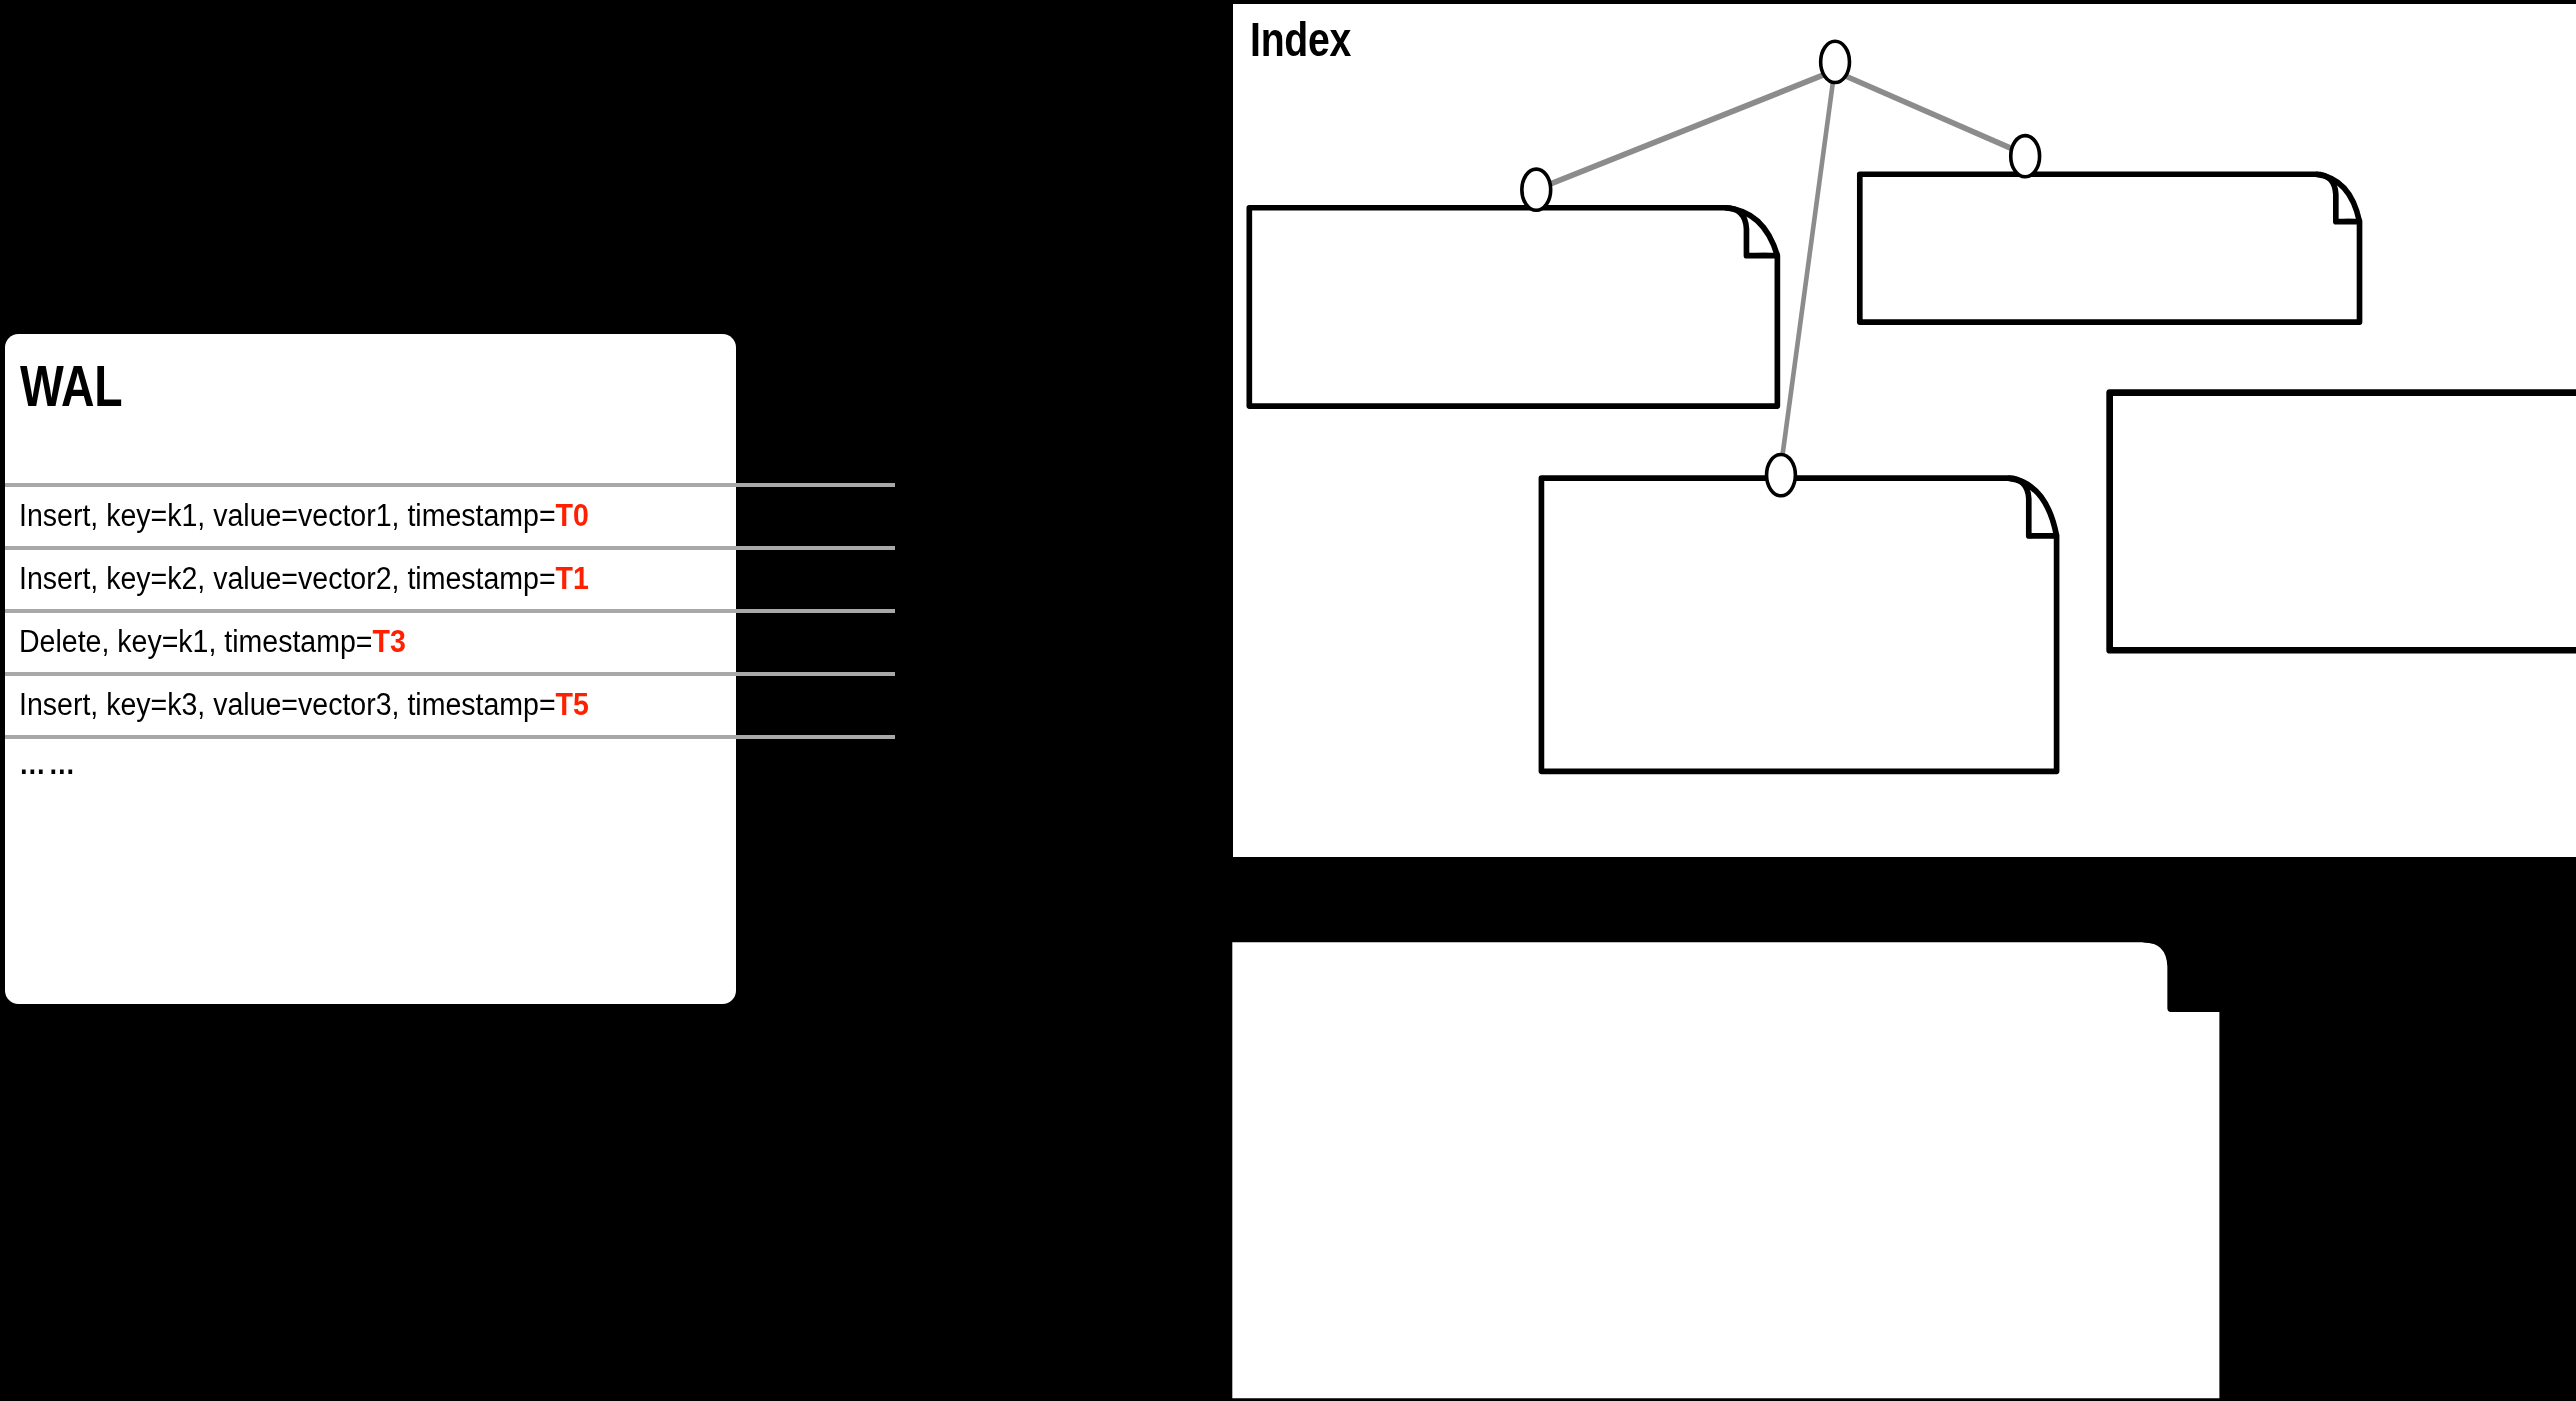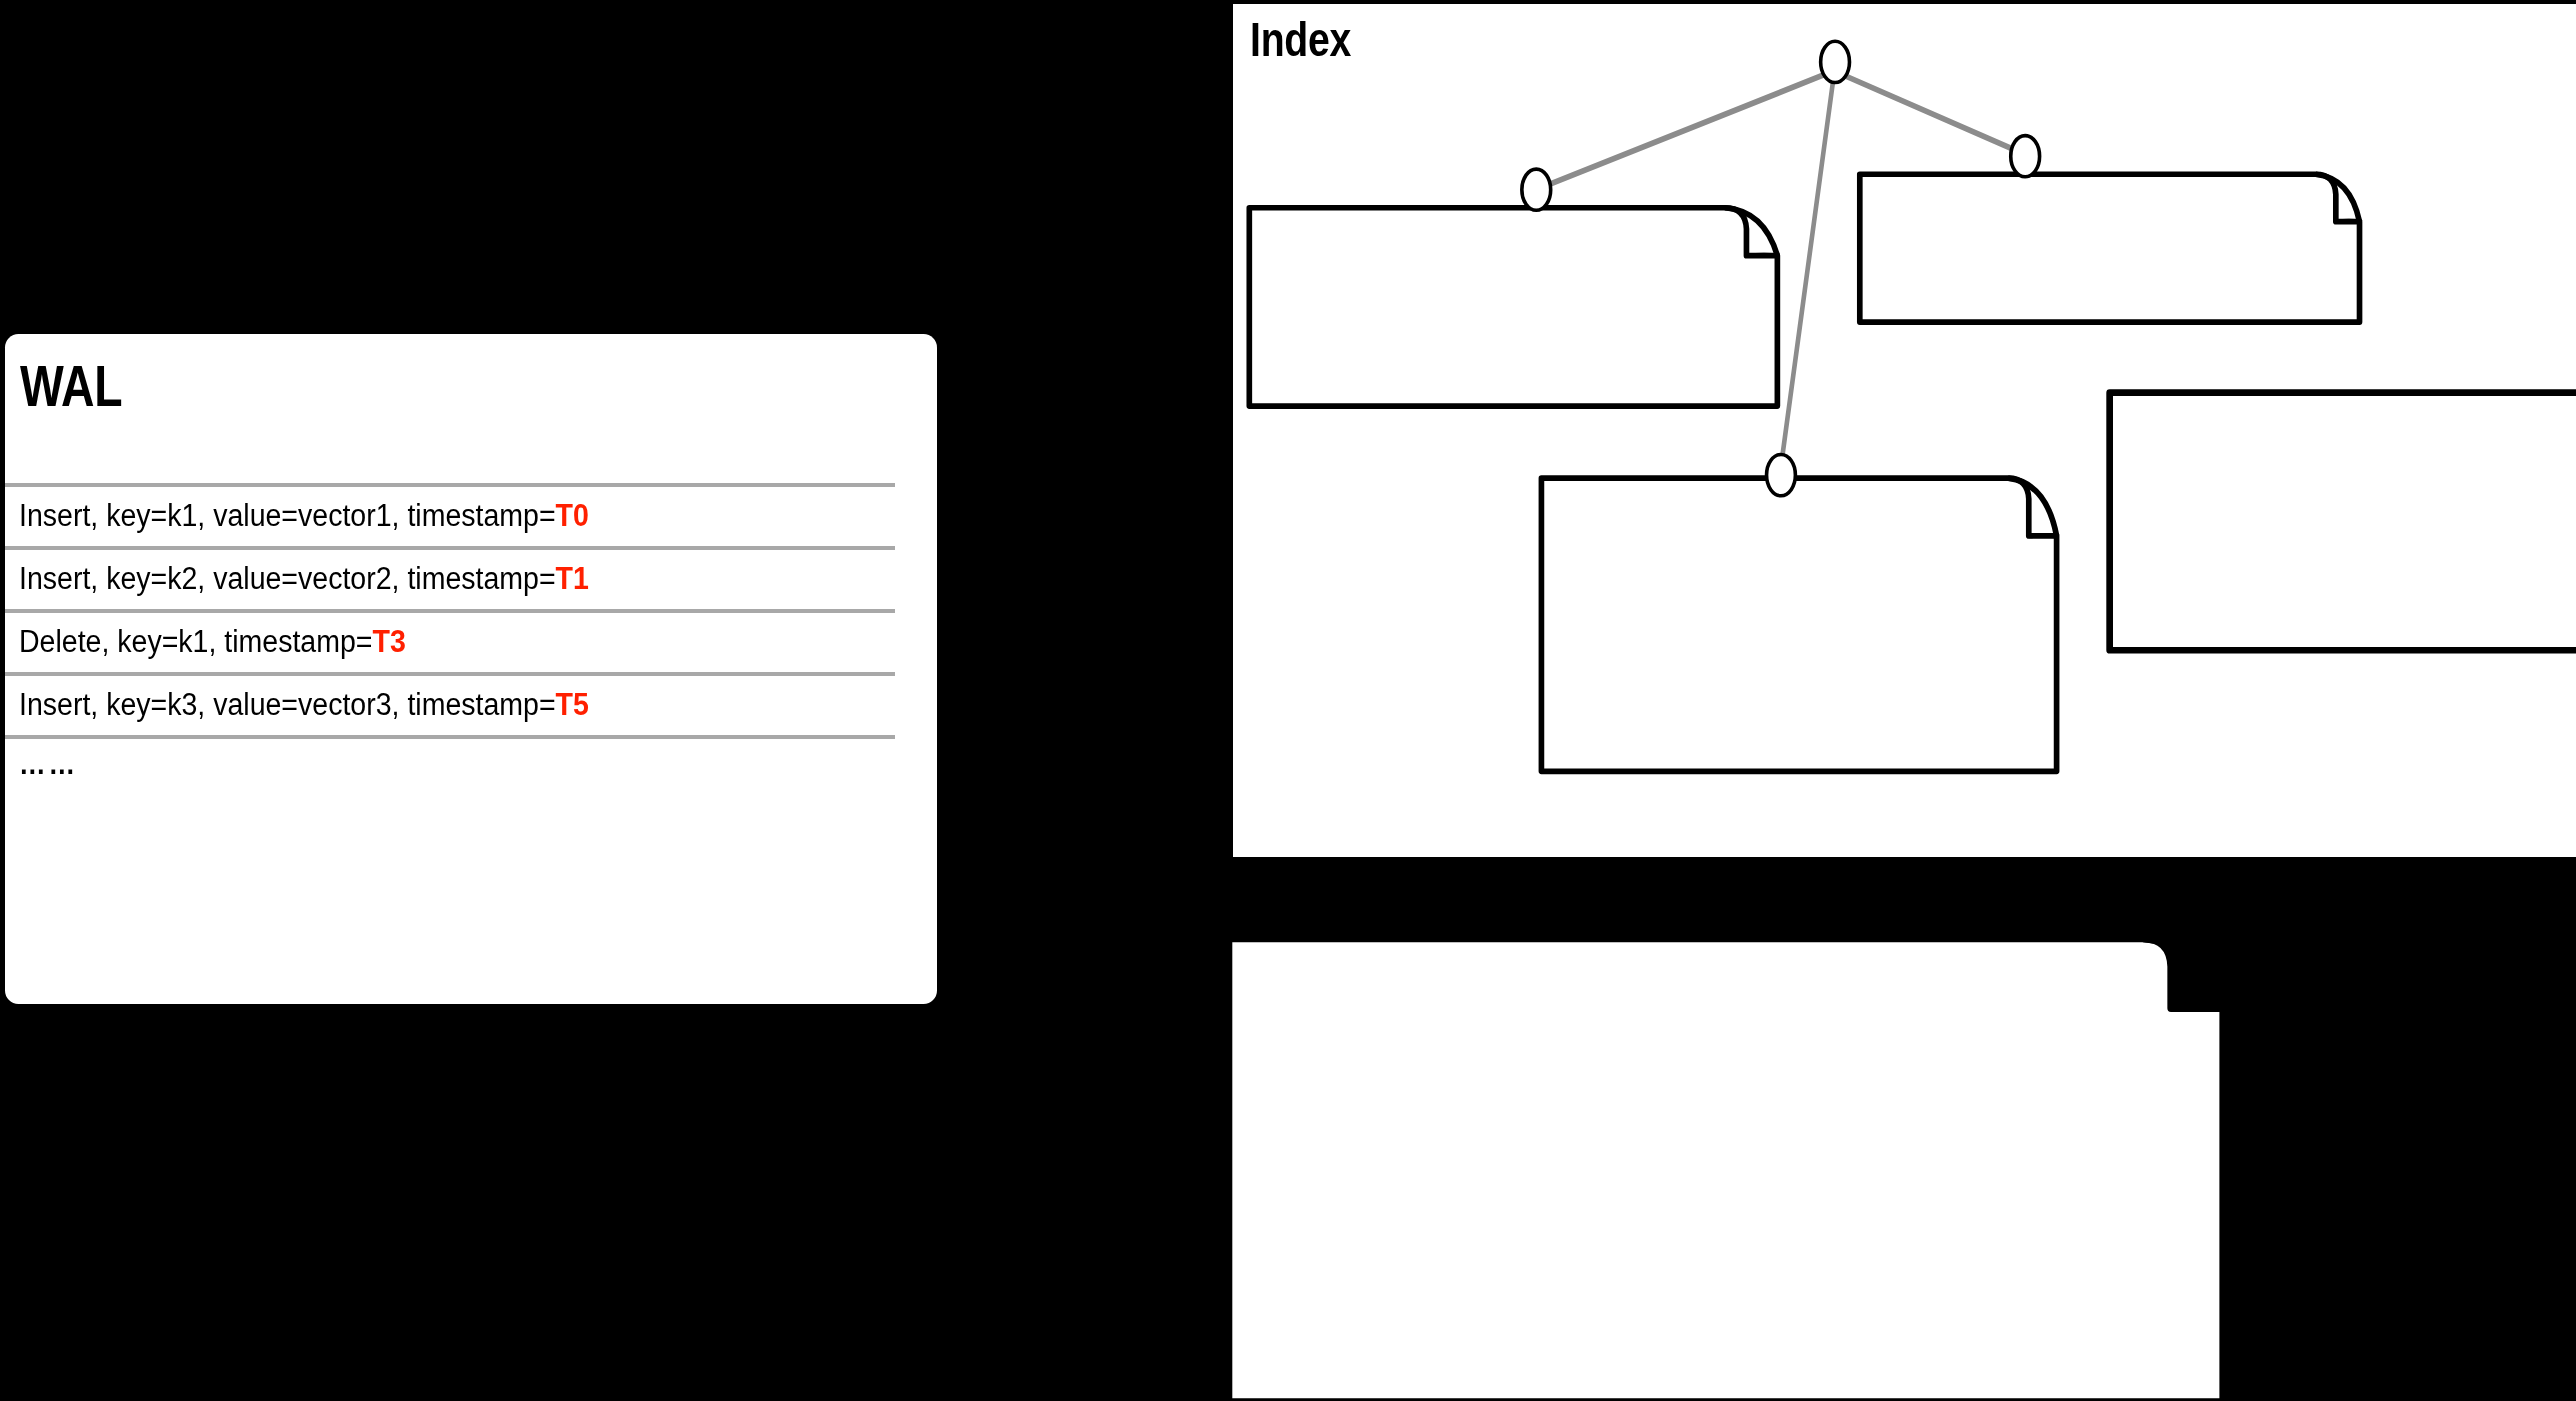--- a/index.html
+++ b/index.html
@@ -41,21 +41,21 @@
   .dots{letter-spacing:3.1px;font-weight:bold;}
 
   
   #vec{position:absolute;left:0;top:0;width:2817px;height:1402px;pointer-events:none;}
 </style>
 </head>
 <body>
 
 <div id="stage">
 
-  <div class="panel rounded" style="left:5.2px;top:334px;width:932px;height:670px;padding-left:16px;">
+  <div class="panel rounded" style="left:5.2px;top:334px;width:731px;height:670px;padding-left:16px;">
     <div class="panel-title" style="left:14.4px;top:23px;font-size:58px;">WAL</div>
 
     <div class="sep" style="left:0;top:149px;width:890px;"></div>
     <div class="row-text" style="left:13.4px;top:166px;font-size:31px;">
       <span>Insert, key=k1, value=vector1, timestamp=</span><span class="ts">T0</span>
     </div>
 
     <div class="sep" style="left:0;top:212px;width:890px;"></div>
     <div class="row-text" style="left:13.4px;top:229px;font-size:31px;">
       <span>Insert, key=k2, value=vector2, timestamp=</span><span class="ts">T1</span>

